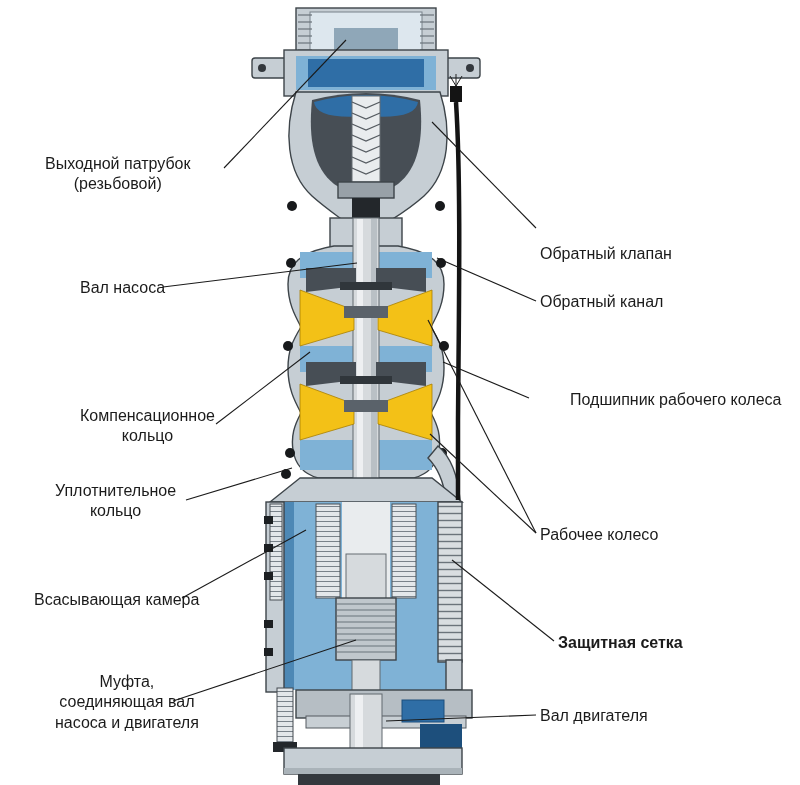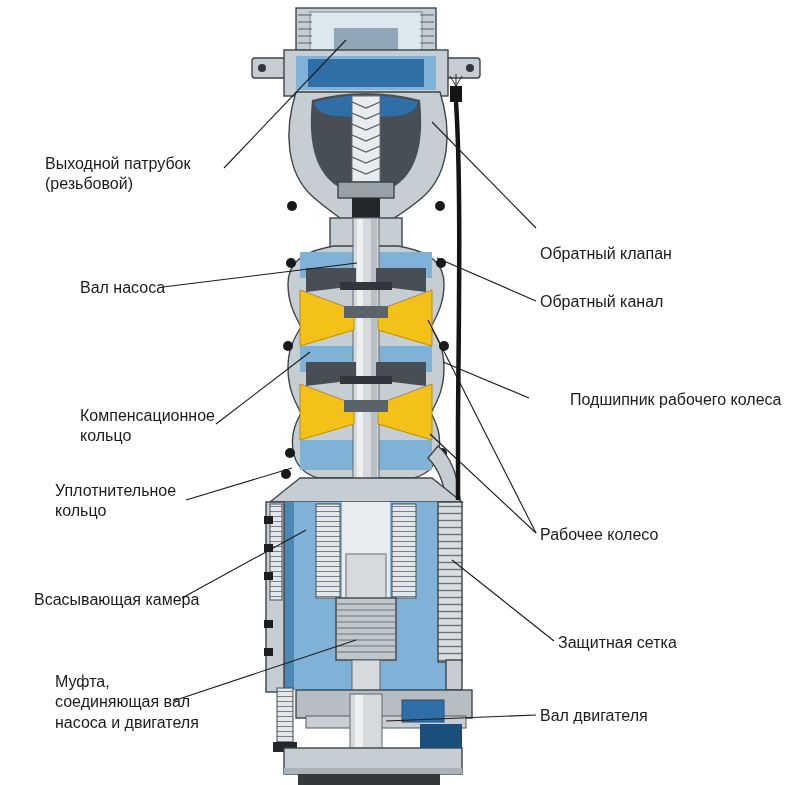--- a/index.html
+++ b/index.html
@@ -1,17 +1,17 @@
 <!DOCTYPE html>
 <html style="--body_gray: #c6ced4; --body_gray_dark: #aab3b9; --outline: #3d4449; --water_blue: #7fb2d6; --water_blue_dark: #2f6ea6; --water_blue_light: #bcd7ea; --steel_dark: #474e55; --impeller_yellow: #f3c117; --mesh_gray: #d9dee1; --navy: #1d4f7c; --navy_bright: #2f6ea6; --cable_black: #141414;"><head>
 <meta charset="utf-8">
 <style>
   html,body{margin:0;padding:0;background:#ffffff;}
   #stage{position:relative;width:800px;height:785px;background:#ffffff;overflow:hidden;
-         font-family:"Liberation Sans",sans-serif;}
+         font-family:"Liberation Sans",sans-serif;text-align:center;}
   svg{position:absolute;left:0;top:0;}
   .label{position:absolute;font-size:16px;line-height:1.28;color:#1b1b1b;white-space:pre-line;}
   
   .f-body{fill:var(--body_gray)}
   .f-bodyd{fill:var(--body_gray_dark)}
   .f-water{fill:var(--water_blue)}
   .f-waterd{fill:var(--water_blue_dark)}
   .f-steel{fill:var(--steel_dark)}
   .f-yellow{fill:var(--impeller_yellow)}
   .f-mesh{fill:var(--mesh_gray)}
@@ -217,16 +217,16 @@
   <div class="label" style="left:55px;top:481px;">Уплотнительное
 кольцо</div>
   <div class="label" style="left:18px;top:590px;margin-left:16px;">Всасывающая камера</div>
   <div class="label" style="left:55px;top:672px;">Муфта,
 соединяющая вал
 насоса и двигателя</div>
   <div class="label" style="left:540px;top:220px;margin-top:24px;">Обратный клапан</div>
   <div class="label" style="left:540px;top:292px;">Обратный канал</div>
   <div class="label" style="left:533px;top:390px;margin-left:37px;">Подшипник рабочего колеса</div>
   <div class="label" style="left:540px;top:525px;">Рабочее колесо</div>
-  <div class="label" style="left:558px;top:633px;">Защитная сетка</div>
+  <div class="label" style="left:558px;top:633px;font-weight:bold;">Защитная сетка</div>
   <div class="label" style="left:540px;top:706px;">Вал двигателя</div>
 
 </div>
 
 </body></html>

